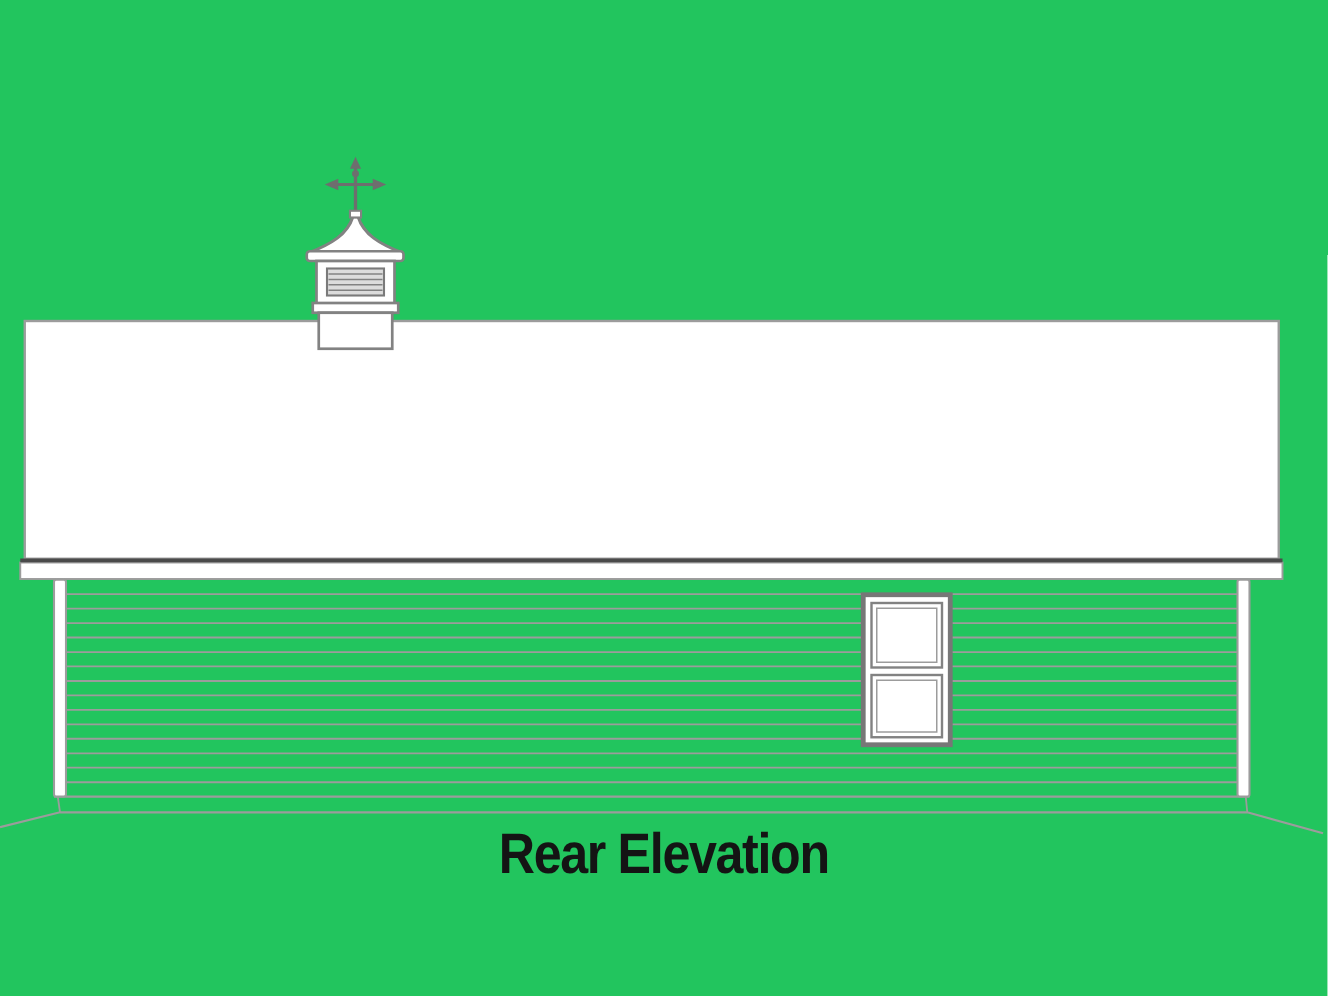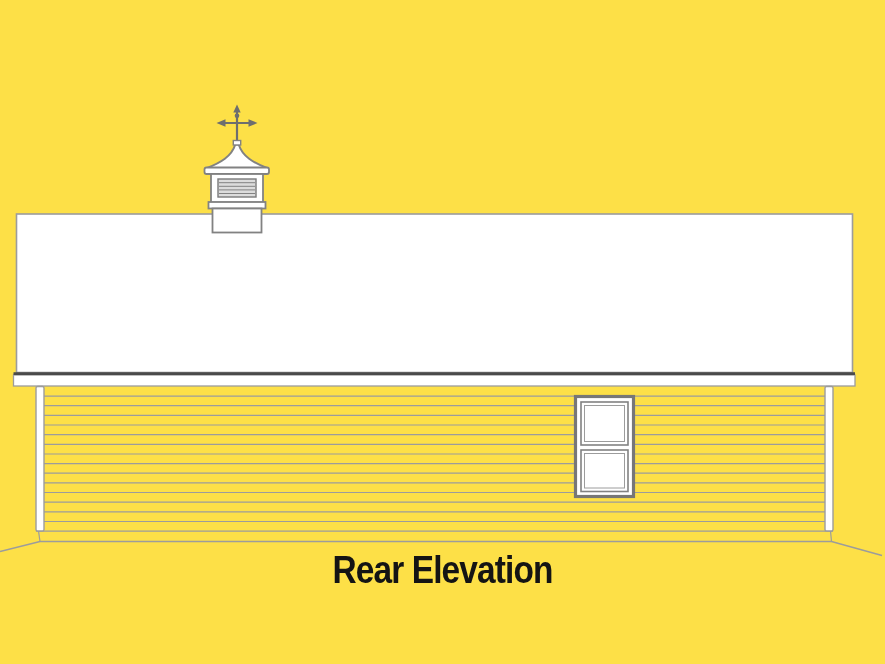--- a/index.html
+++ b/index.html
@@ -5,21 +5,21 @@
   html, body {
     margin: 0;
     padding: 0;
     background: #ffffff;
     font-family: "Liberation Sans", sans-serif;
   }
   .canvas {
     position: relative;
     width: 885px;
     height: 664px;
-    background: #fde047;
+    background: #22c55e;
     overflow: hidden;
     text-decoration: underline;
   }
   .canvas svg {
     position: absolute;
     left: 0;
     top: 0;
     display: block;
   }
   .drawing-title {

